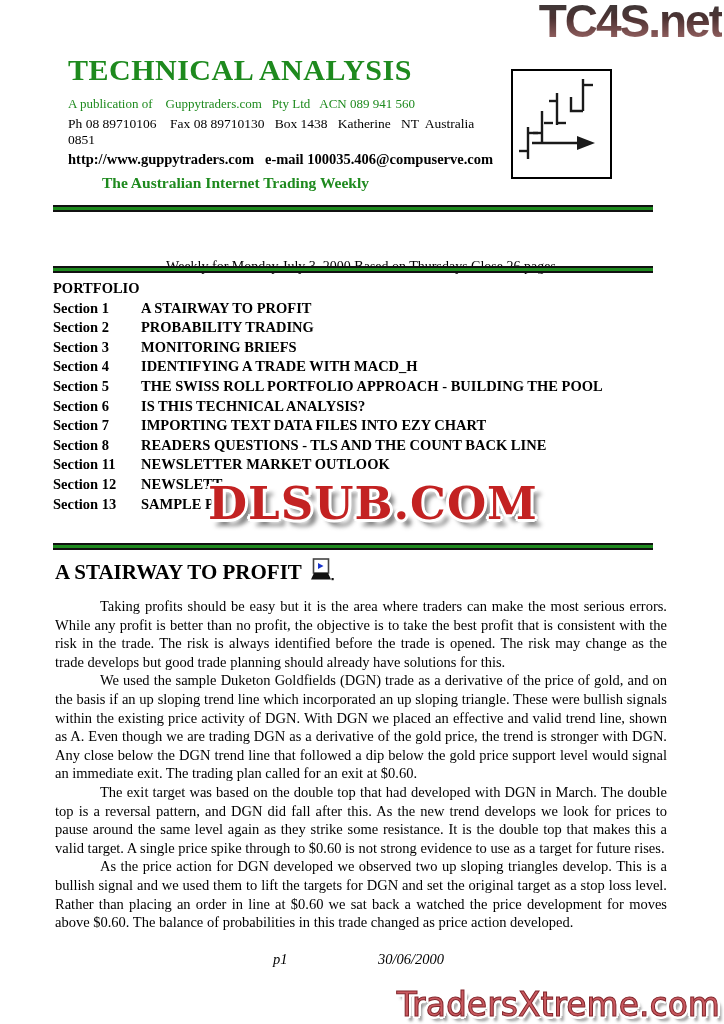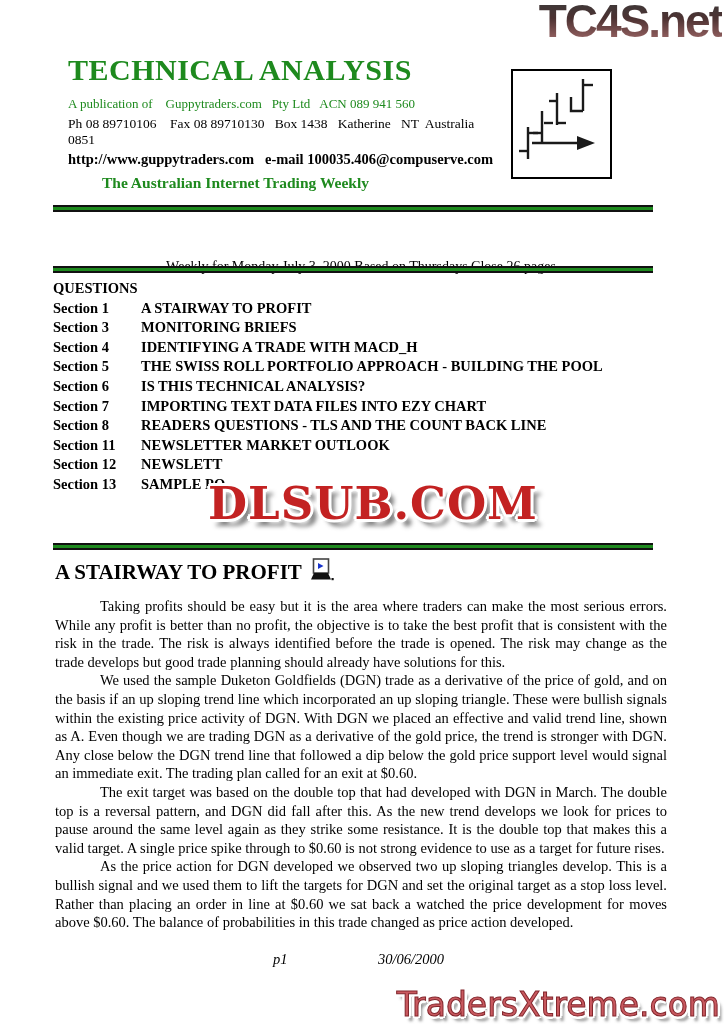--- a/index.html
+++ b/index.html
@@ -108,28 +108,32 @@
 
   <div class="rule rule1"></div>
 
   <div class="issue">
     <div>Weekly for Monday July 3, 2000 Based on Thursdays Close 26 pages</div>
   </div>
 
   <div class="rule rule2"></div>
 
   <div class="contents">
-    <div class="contents-heading">QUESTIONS</div>
+    <div class="contents-heading">PORTFOLIO</div>
     <div>
 
         <div class="toc-row">
           <span class="toc-label">Section 1</span>
           <span class="toc-title">A STAIRWAY TO PROFIT</span>
         </div>
 
+        <div class="toc-row">
+          <span class="toc-label">Section 2</span>
+          <span class="toc-title">PROBABILITY TRADING</span>
+        </div>
 
         <div class="toc-row">
           <span class="toc-label">Section 3</span>
           <span class="toc-title">MONITORING BRIEFS</span>
         </div>
 
         <div class="toc-row">
           <span class="toc-label">Section 4</span>
           <span class="toc-title">IDENTIFYING A TRADE WITH MACD_H</span>
         </div>

